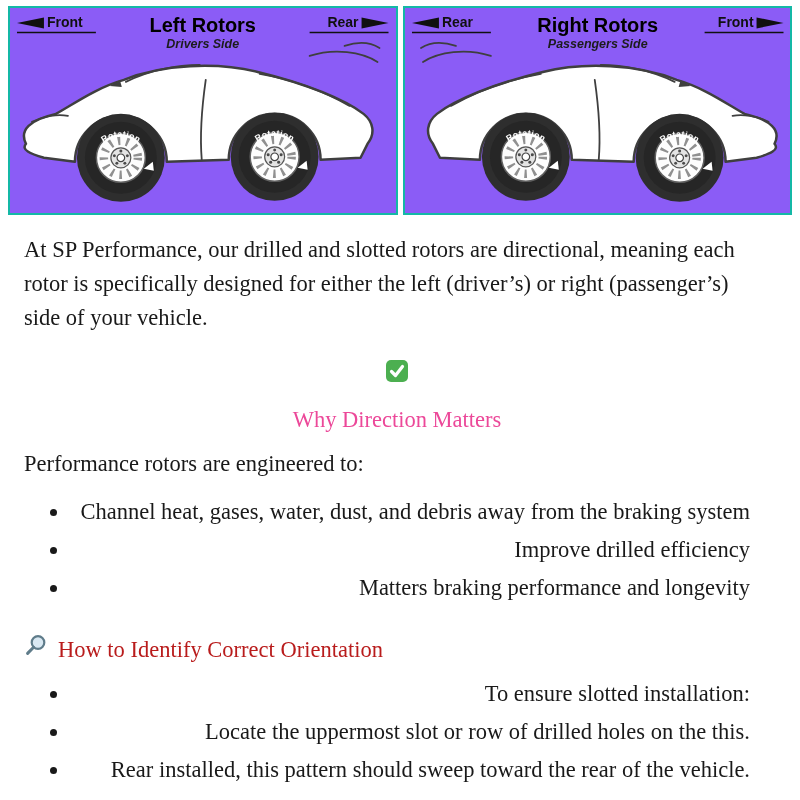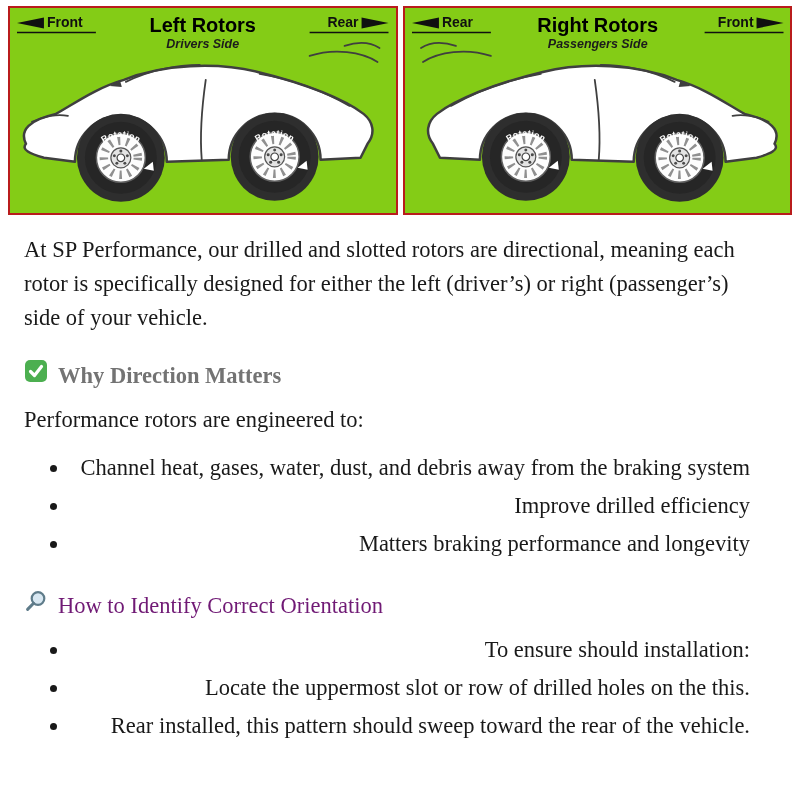--- a/index.html
+++ b/index.html
@@ -5,38 +5,38 @@
   * { box-sizing: border-box; }
   html,body { margin:0; padding:0; }
   body {
     width:800px; height:800px; overflow:hidden;
     background:#ffffff; color:#191919;
     font-family:"Liberation Serif", serif;
   }
 
   
   .diagram { display:flex; gap:5px; margin:6px 8px 4px 8px; }
-  .panel { flex:1; border:2px solid #b91c1c; background:#84cc16; }
+  .panel { flex:1; border:2px solid #14b8a6; background:#8b5cf6; }
   .panel-svg { display:block; width:100%; height:auto; }
 
   .ptitle { font:bold 20px "Liberation Sans", sans-serif; text-anchor:middle; fill:#000; }
   .psub   { font:bold italic 12.5px "Liberation Sans", sans-serif; text-anchor:middle; fill:#1c1c1c; }
   .corner { font:bold 14px "Liberation Sans", sans-serif; fill:#101010; }
   .arrowhead { fill:#101010; }
   .ul-line { stroke:#101010; stroke-width:1.6; }
   .rot { font:bold 8.5px "Liberation Sans", sans-serif; fill:#ffffff; text-anchor:middle; letter-spacing:.4px; }
   .car-line { fill:none; stroke:#3f3f3f; stroke-width:1.8; stroke-linecap:round; }
 
   
   .content { padding:12px 30px 0 24px; font-size:22.5px; line-height:34px; }
   .content p { margin:2px 0 14px; max-width:726px; }
   .lead { margin-top:20px; }
   h2 { display:flex; align-items:center; gap:10px; font-size:22.5px; margin:24px 0 10px; }
-  h2.bold-head { font-weight:bold; color:#737373; }
-  h2.light-head { font-weight:normal; color:#701a75; margin-top:28px; }
+  h2.bold-head { font-weight:normal; color:#ec4899;flex-direction:column; }
+  h2.light-head { font-weight:normal; color:#b91c1c; margin-top:28px; }
   .ic { flex:0 0 auto; display:inline-block; }
   ul { margin:10px 0 16px; padding-left:46px; max-width:726px;text-align:right; }
   li { margin:2px 0 4px; padding-left:2px; }
 </style>
 </head>
 <body>
 
 <svg width="0" height="0" style="position:absolute" aria-hidden="true">
   <defs>
     <g id="car-art">
@@ -152,18 +152,18 @@
     <span class="ic">
       <svg width="24" height="24" viewBox="0 0 24 24">
         <circle cx="14" cy="9.5" r="6.3" fill="#d9e8f2" stroke="#5f7c8a" stroke-width="2.2"></circle>
         <line x1="9.6" y1="14.3" x2="3.6" y2="20.4" stroke="#5f7c8a" stroke-width="3" stroke-linecap="round"></line>
       </svg>
     </span>
     <span>How to Identify Correct Orientation</span>
   </h2>
 
   <ul>
-    <li>To ensure should installation:</li>
+    <li>To ensure slotted installation:</li>
     <li>Locate the uppermost slot or row of drilled holes on the this.</li>
     <li>Rear installed, this pattern should sweep toward the rear of the vehicle.</li>
   </ul>
 
 </div>
 
 </body></html>

